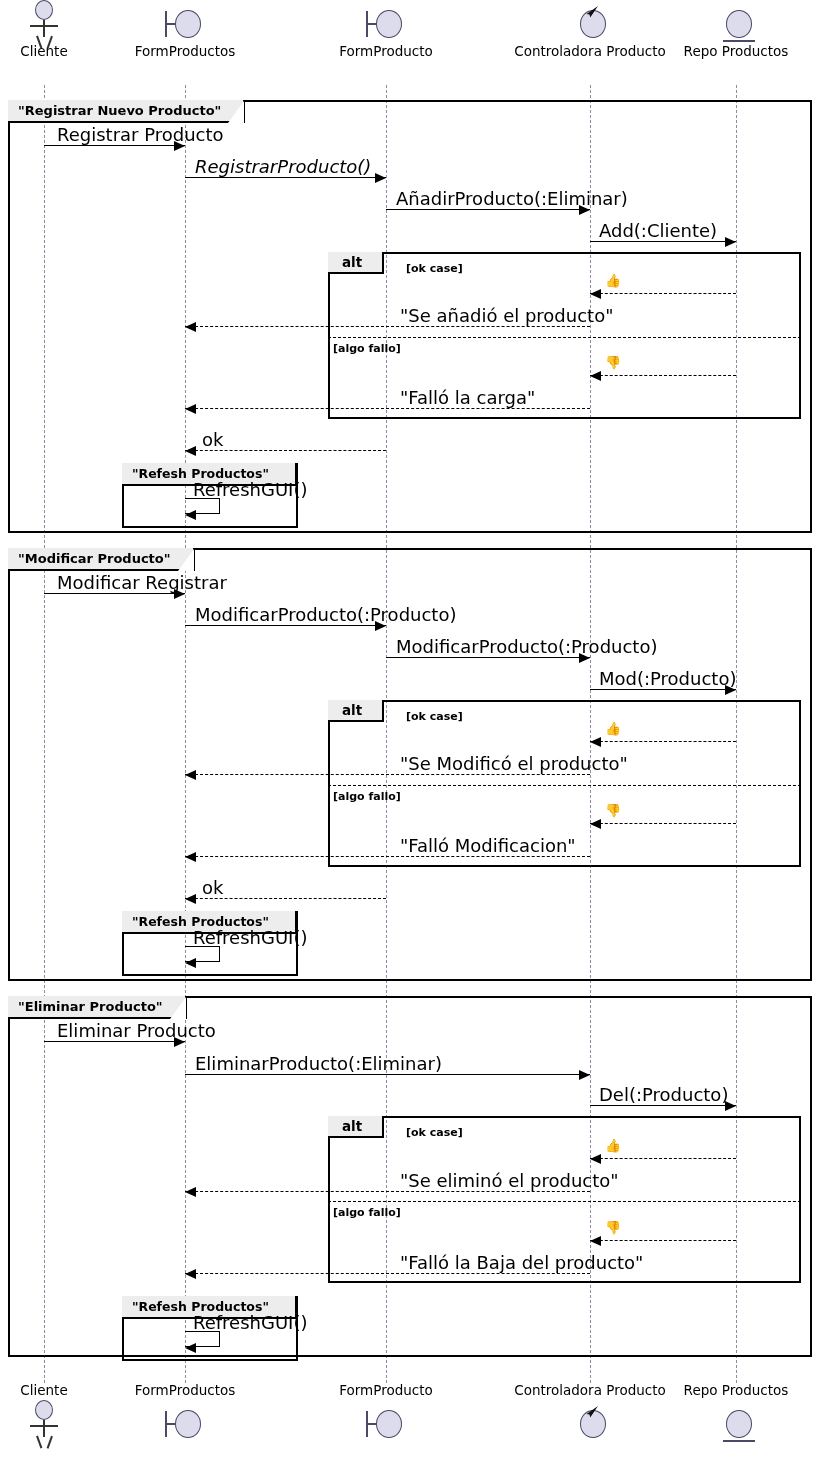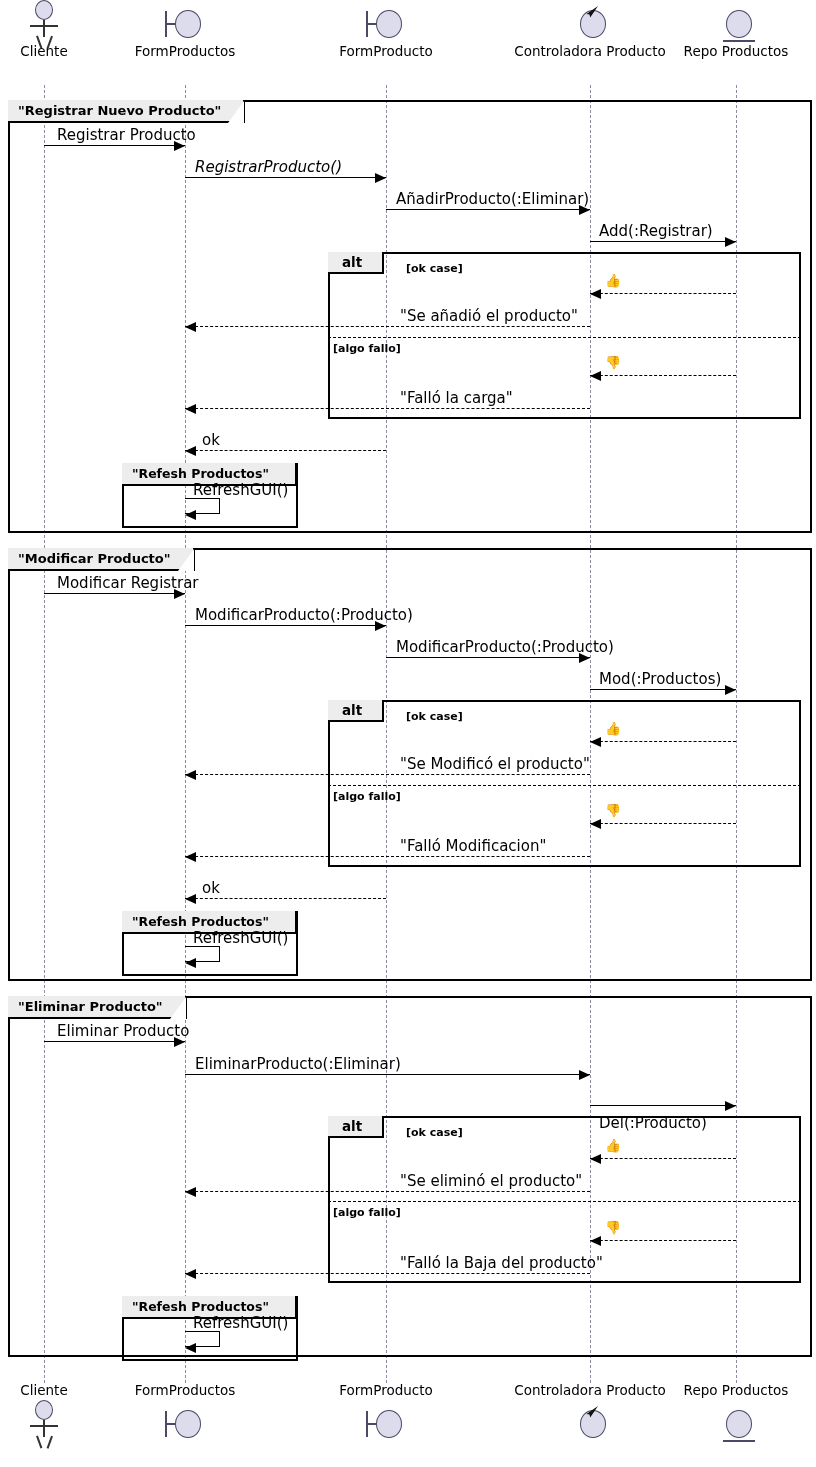--- a/index.html
+++ b/index.html
@@ -50,21 +50,21 @@
   .guard{position:absolute;font-size:11px;font-weight:bold;color:#000;white-space:nowrap;}
   .alt-divider{position:absolute;border-top:1.4px dashed #000;}
 
   
   .msg-line{position:absolute;height:0;}
   .msg-solid{border-top:1.4px solid #000;}
   .msg-dashed{border-top:1.4px dashed #000;}
   .arrowhead{position:absolute;width:0;height:0;}
   .ah-right{border-top:5px solid transparent;border-bottom:5px solid transparent;border-left:11px solid #000;}
   .ah-left{border-top:5px solid transparent;border-bottom:5px solid transparent;border-right:11px solid #000;}
-  .msg-label{position:absolute;font-size:15px;color:#000;white-space:nowrap;line-height:14px;}
+  .msg-label{position:absolute;font-size:18px;color:#000;white-space:nowrap;line-height:14px;}
 
   
   .selfloop{position:absolute;box-sizing:border-box;
             border:1.4px solid #000;border-left:none;}
 
   .emoji{position:absolute;font-size:13px;line-height:13px;}
 
   .small-group{position:absolute;border:2.2px solid #000;box-sizing:border-box;background:transparent;}
   .small-group-tab{position:absolute;left:0;top:0;background:#ededed;
             border-right:2.2px solid #000;border-bottom:2.2px solid #000;box-sizing:border-box;
@@ -189,21 +189,21 @@
     <div class="arrowhead ah-right" style="left: 174px; top: 140.5px;"></div>
     <div class="msg-label" style="left: 57px; top: 128px;">Registrar Producto</div>
     <div class="msg-line msg-solid" style="left: 185px; top: 177px; width: 201px;"></div>
     <div class="arrowhead ah-right" style="left: 375px; top: 172.5px;"></div>
     <div class="msg-label" style="left: 195px; top: 160px; font-style: italic;">RegistrarProducto()</div>
     <div class="msg-line msg-solid" style="left: 386px; top: 209px; width: 204px;"></div>
     <div class="arrowhead ah-right" style="left: 579px; top: 204.5px;"></div>
     <div class="msg-label" style="left: 396px; top: 192px;">AñadirProducto(:Eliminar)</div>
     <div class="msg-line msg-solid" style="left: 590px; top: 241px; width: 146px;"></div>
     <div class="arrowhead ah-right" style="left: 725px; top: 236.5px;"></div>
-    <div class="msg-label" style="left: 599px; top: 224px;">Add(:Registrar)</div>
+    <div class="msg-label" style="left: 599px; top: 224px;">Add(:Cliente)</div>
     <div class="altbox" style="left: 328px; top: 252px; width: 473px; height: 167px;"></div>
     <div class="alt-tab" style="left: 328px; top: 252px;">alt</div>
     <div class="guard" style="left: 406px; top: 262px;">[ok case]</div>
     <div class="alt-divider" style="left: 328px; top: 337px; width: 473px;"></div>
     <div class="guard" style="left: 333px; top: 342px;">[algo fallo]</div>
     <div class="msg-line msg-dashed" style="left: 590px; top: 293px; width: 146px;"></div>
     <div class="arrowhead ah-left" style="left: 590px; top: 288.5px;"></div>
     <div class="emoji" style="left: 605px; top: 274px;">👍</div>
     <div class="msg-line msg-dashed" style="left: 185px; top: 326px; width: 405px;"></div>
     <div class="arrowhead ah-left" style="left: 185px; top: 321.5px;"></div>
@@ -228,21 +228,21 @@
     <div class="arrowhead ah-right" style="left: 174px; top: 588.5px;"></div>
     <div class="msg-label" style="left: 57px; top: 576px;">Modificar Registrar</div>
     <div class="msg-line msg-solid" style="left: 185px; top: 625px; width: 201px;"></div>
     <div class="arrowhead ah-right" style="left: 375px; top: 620.5px;"></div>
     <div class="msg-label" style="left: 195px; top: 608px;">ModificarProducto(:Producto)</div>
     <div class="msg-line msg-solid" style="left: 386px; top: 657px; width: 204px;"></div>
     <div class="arrowhead ah-right" style="left: 579px; top: 652.5px;"></div>
     <div class="msg-label" style="left: 396px; top: 640px;">ModificarProducto(:Producto)</div>
     <div class="msg-line msg-solid" style="left: 590px; top: 689px; width: 146px;"></div>
     <div class="arrowhead ah-right" style="left: 725px; top: 684.5px;"></div>
-    <div class="msg-label" style="left: 599px; top: 672px;">Mod(:Productos)</div>
+    <div class="msg-label" style="left: 599px; top: 672px;">Mod(:Producto)</div>
     <div class="altbox" style="left: 328px; top: 700px; width: 473px; height: 167px;"></div>
     <div class="alt-tab" style="left: 328px; top: 700px;">alt</div>
     <div class="guard" style="left: 406px; top: 710px;">[ok case]</div>
     <div class="alt-divider" style="left: 328px; top: 785px; width: 473px;"></div>
     <div class="guard" style="left: 333px; top: 790px;">[algo fallo]</div>
     <div class="msg-line msg-dashed" style="left: 590px; top: 741px; width: 146px;"></div>
     <div class="arrowhead ah-left" style="left: 590px; top: 736.5px;"></div>
     <div class="emoji" style="left: 605px; top: 722px;">👍</div>
     <div class="msg-line msg-dashed" style="left: 185px; top: 774px; width: 405px;"></div>
     <div class="arrowhead ah-left" style="left: 185px; top: 769.5px;"></div>
@@ -264,21 +264,21 @@
     <div class="frame" style="left: 8px; top: 996px; width: 804px; height: 361px;"></div>
     <div class="frame-label" style="left: 8px; top: 996px;">"Eliminar Producto"</div>
     <div class="msg-line msg-solid" style="left: 44px; top: 1041px; width: 141px;"></div>
     <div class="arrowhead ah-right" style="left: 174px; top: 1036.5px;"></div>
     <div class="msg-label" style="left: 57px; top: 1024px; text-align: right;">Eliminar Producto</div>
     <div class="msg-line msg-solid" style="left: 185px; top: 1074px; width: 405px;"></div>
     <div class="arrowhead ah-right" style="left: 579px; top: 1069.5px;"></div>
     <div class="msg-label" style="left: 195px; top: 1057px;">EliminarProducto(:Eliminar)</div>
     <div class="msg-line msg-solid" style="left: 590px; top: 1105px; width: 146px;"></div>
     <div class="arrowhead ah-right" style="left: 725px; top: 1100.5px;"></div>
-    <div class="msg-label" style="left: 599px; top: 1088px; margin-top: 28px;">Del(:Producto)</div>
+    <div class="msg-label" style="left: 599px; top: 1088px;">Del(:Producto)</div>
     <div class="altbox" style="left: 328px; top: 1116px; width: 473px; height: 167px;"></div>
     <div class="alt-tab" style="left: 328px; top: 1116px;">alt</div>
     <div class="guard" style="left: 406px; top: 1126px;">[ok case]</div>
     <div class="alt-divider" style="left: 328px; top: 1201px; width: 473px;"></div>
     <div class="guard" style="left: 333px; top: 1206px;">[algo fallo]</div>
     <div class="msg-line msg-dashed" style="left: 590px; top: 1158px; width: 146px;"></div>
     <div class="arrowhead ah-left" style="left: 590px; top: 1153.5px;"></div>
     <div class="emoji" style="left: 605px; top: 1139px;">👍</div>
     <div class="msg-line msg-dashed" style="left: 185px; top: 1191px; width: 405px;"></div>
     <div class="arrowhead ah-left" style="left: 185px; top: 1186.5px;"></div>

